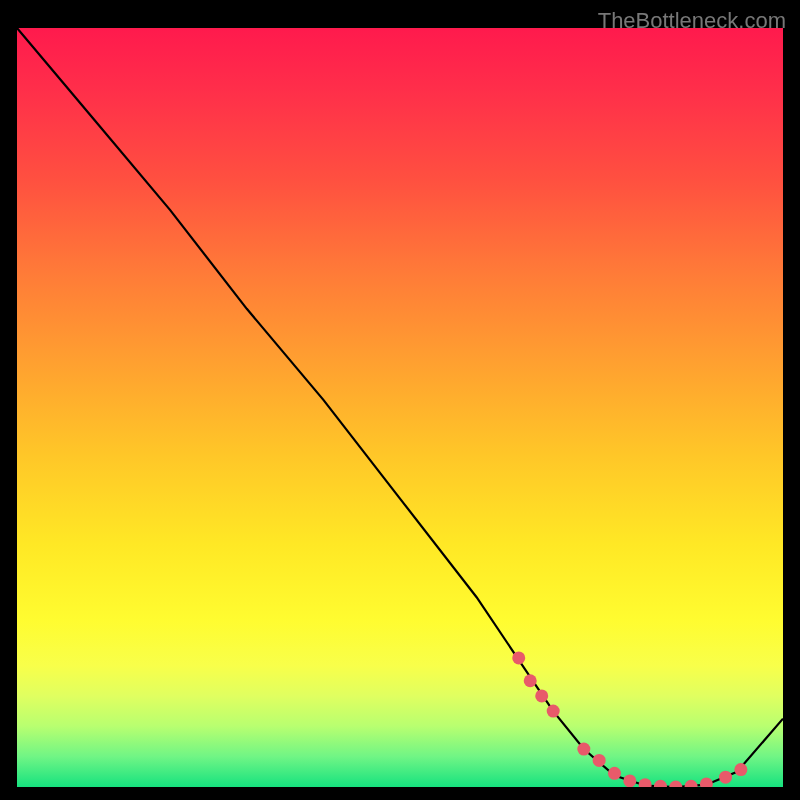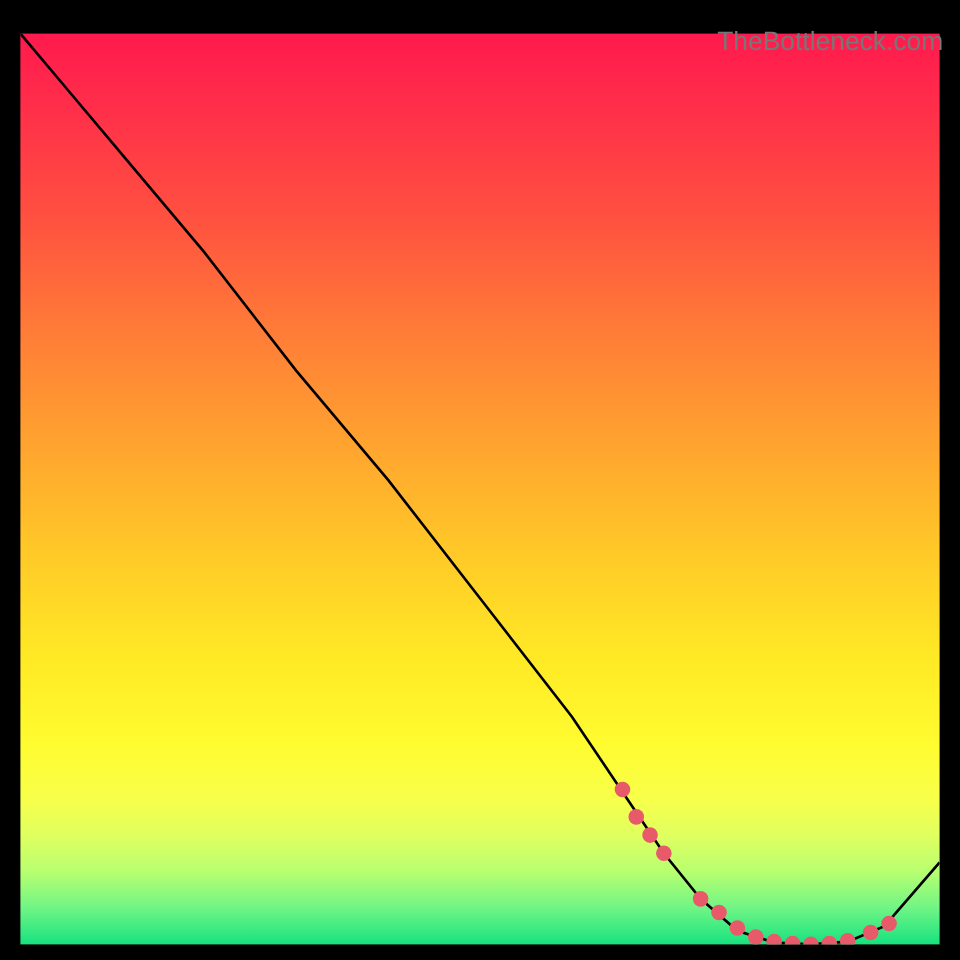--- a/index.html
+++ b/index.html
@@ -6,21 +6,21 @@
   body {
     width: 800px;
     height: 800px;
     background: #000;
     position: relative;
     font-family: Arial, sans-serif;
     overflow: hidden;
   }
   .attribution {
     position: absolute;
-    top: 22px;
+    top: 8px;
     right: 14px;
     color: #777;
     font-size: 22px;
     font-weight: 500;
     z-index: 10;
   }
   .plot-area {
     position: absolute;
     left: 17px;
     top: 28px;

